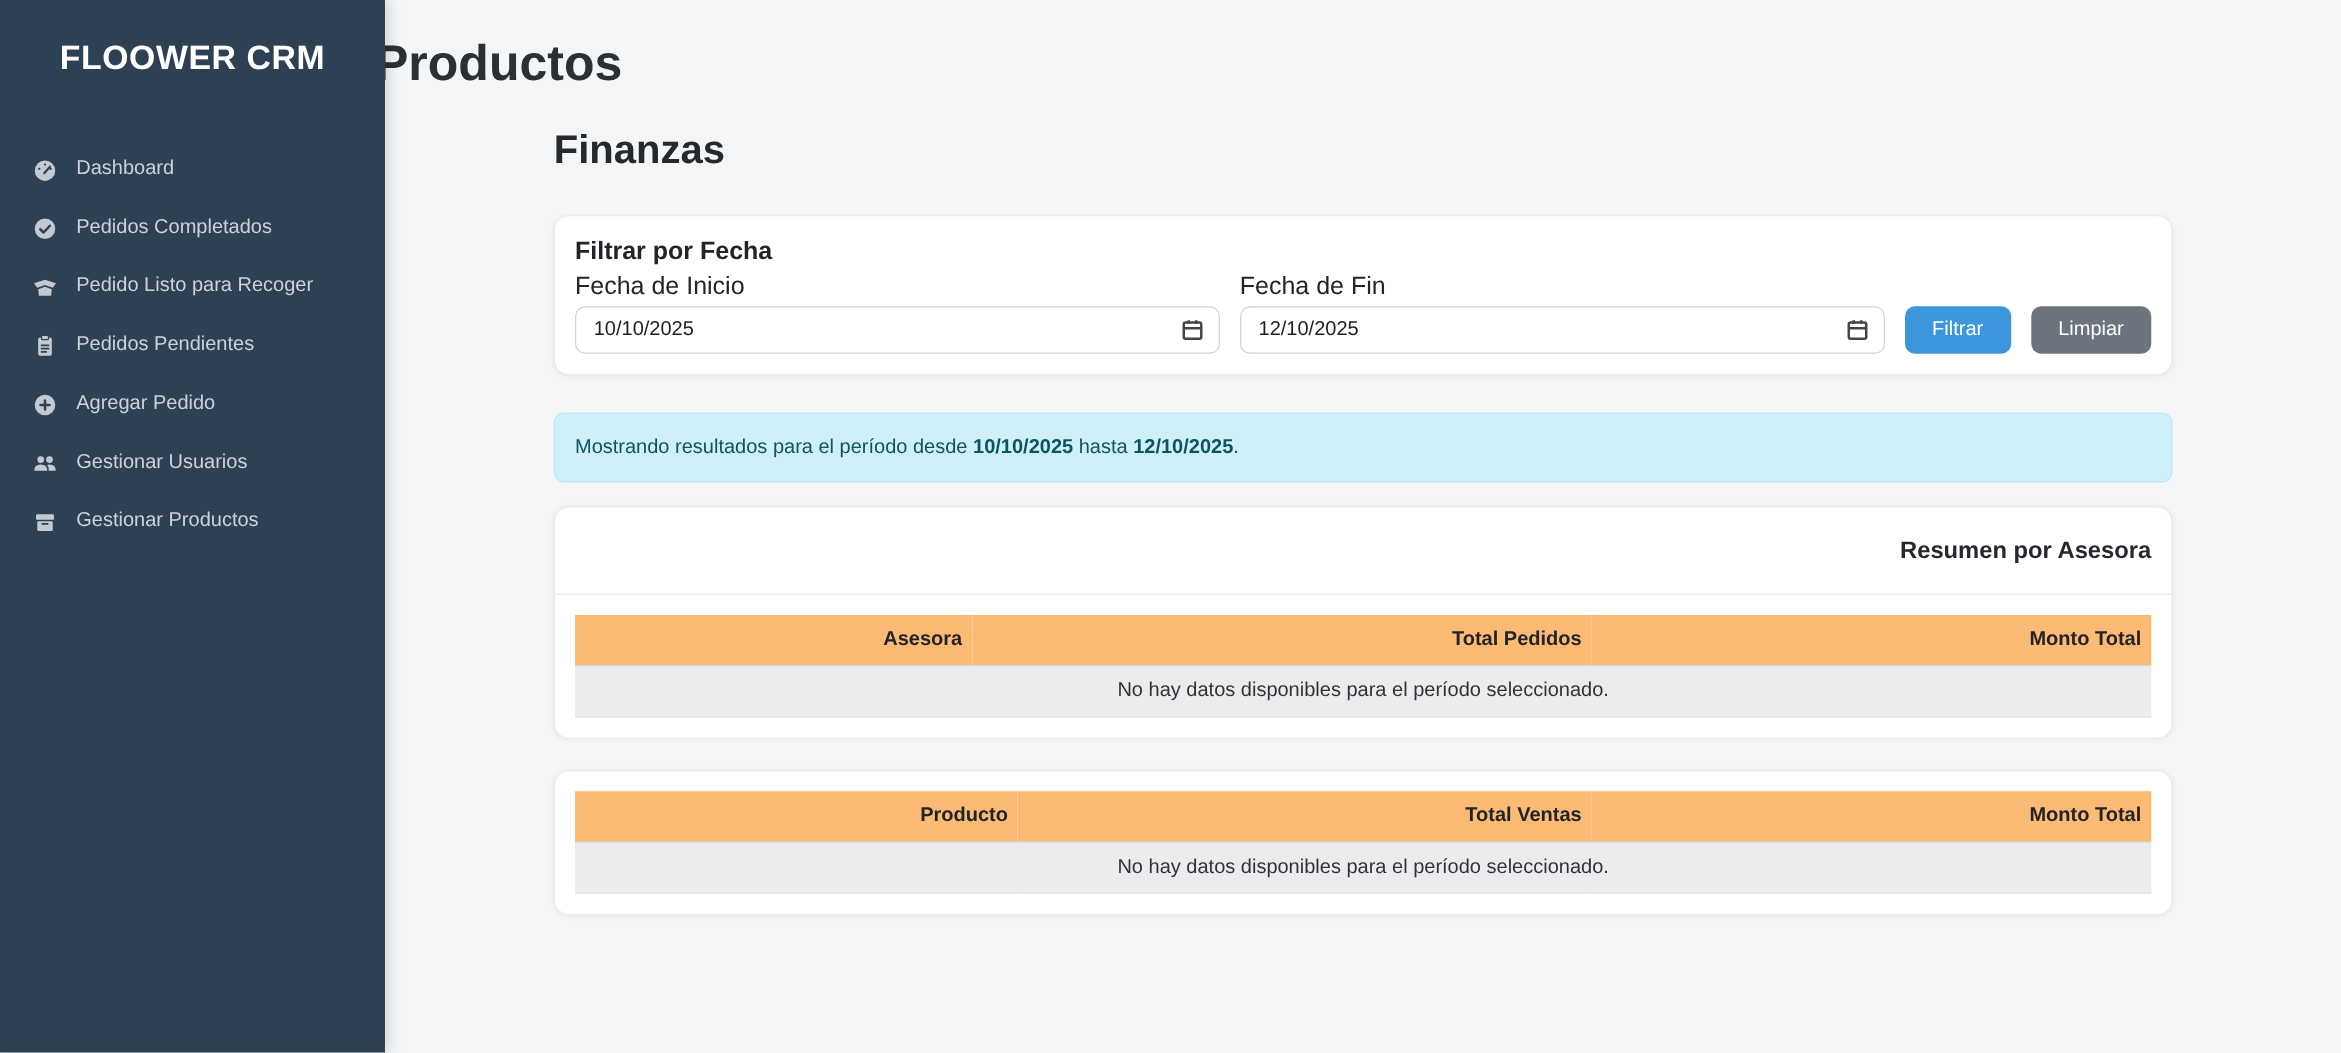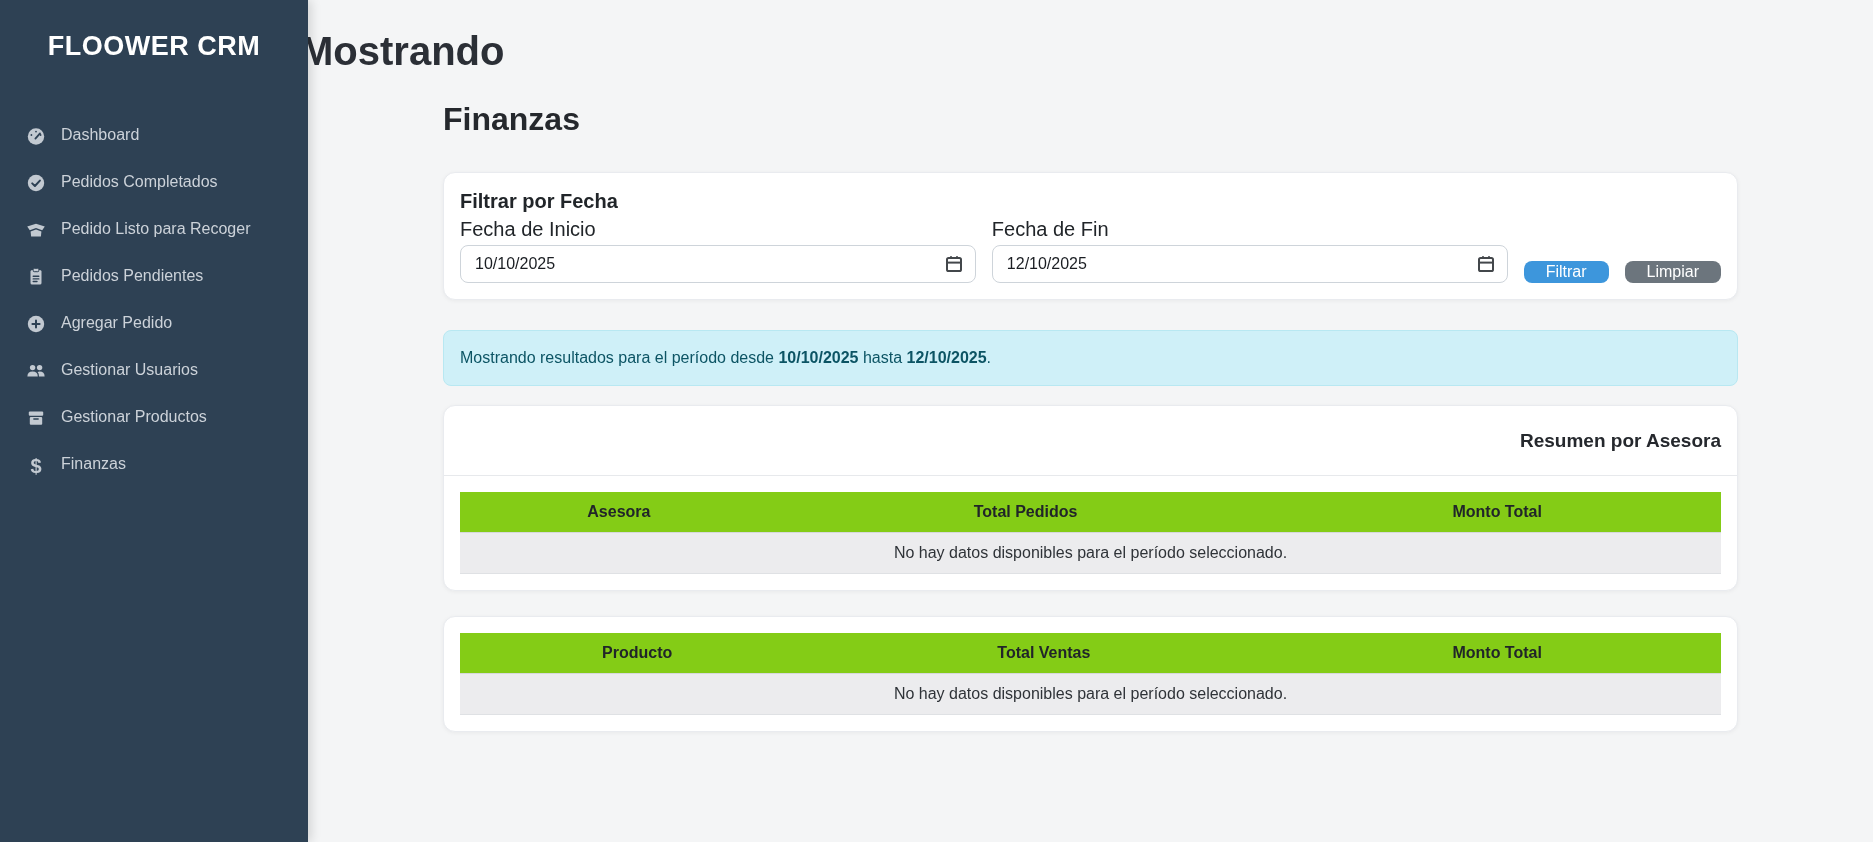--- a/index.html
+++ b/index.html
@@ -98,21 +98,21 @@
     background: #ffffff;
     outline: none;
   }
   .cal-btn {
     position: absolute; right: 12px; top: 9px;
     width: 20px; height: 20px;
     cursor: pointer;
     background: none; border: none; padding: 0;
   }
   .btn {
-    height: 22px;
+    height: 38px;
     border: none; border-radius: 8px;
     font-size: 16px;
     font-family: "Liberation Sans", sans-serif;
     color: #ffffff;
     padding: 0 22px;
     cursor: pointer;
     white-space: nowrap;
   }
   .btn-primary  { background: #3d96dc; }
   .btn-secondary{ background: #6c757d; }
@@ -142,22 +142,22 @@
     color: #25282d;
     text-align: right;
   }
   .card-body { padding: 16px; }
   table.data-table {
     width: 100%;
     border-collapse: collapse;
     font-size: 16px;
   }
   .data-table thead th {
-    background: #84cc16;
-    text-align: center;
+    background: #fdba74;
+    text-align: right;
     font-weight: 700;
     padding: 8px;
     line-height: 24px;
     border-bottom: 1px solid #d6d8db;
   }
   .data-table td.empty-cell {
     background: #ececee;
     text-align: center;
     padding: 8px;
     line-height: 24px;
@@ -243,30 +243,27 @@
     <a class="nav-item">
       <span class="ic">
         <svg width="20" height="20" viewBox="0 0 20 20">
           <rect x="2.8" y="3.4" width="14.4" height="4.4" rx="1.1" fill="#c2c9d1"></rect>
           <rect x="3.8" y="9" width="12.4" height="7.8" rx="1.1" fill="#c2c9d1"></rect>
           <path d="M7.9 11.1 H12.1" stroke="#2e4154" stroke-width="1.5" stroke-linecap="round" fill="none"></path>
         </svg>
       </span><span>Gestionar Productos</span>
     </a>
 
-    <a class="nav-item">
-      <span class="ic ic-dollar">$</span><span>Finanzas</span>
-    </a>
 
   </nav>
 </aside>
 
 <main class="main">
 
-  <h1 class="welcome">Mostrando</h1>
+  <h1 class="welcome">Productos</h1>
 
   <div class="section">
 
     <h2 class="section-title">Finanzas</h2>
 
     <div class="card filter-card">
       <div class="filter-title">Filtrar por Fecha</div>
       <div class="filter-row">
 
         <div class="filter-col">

